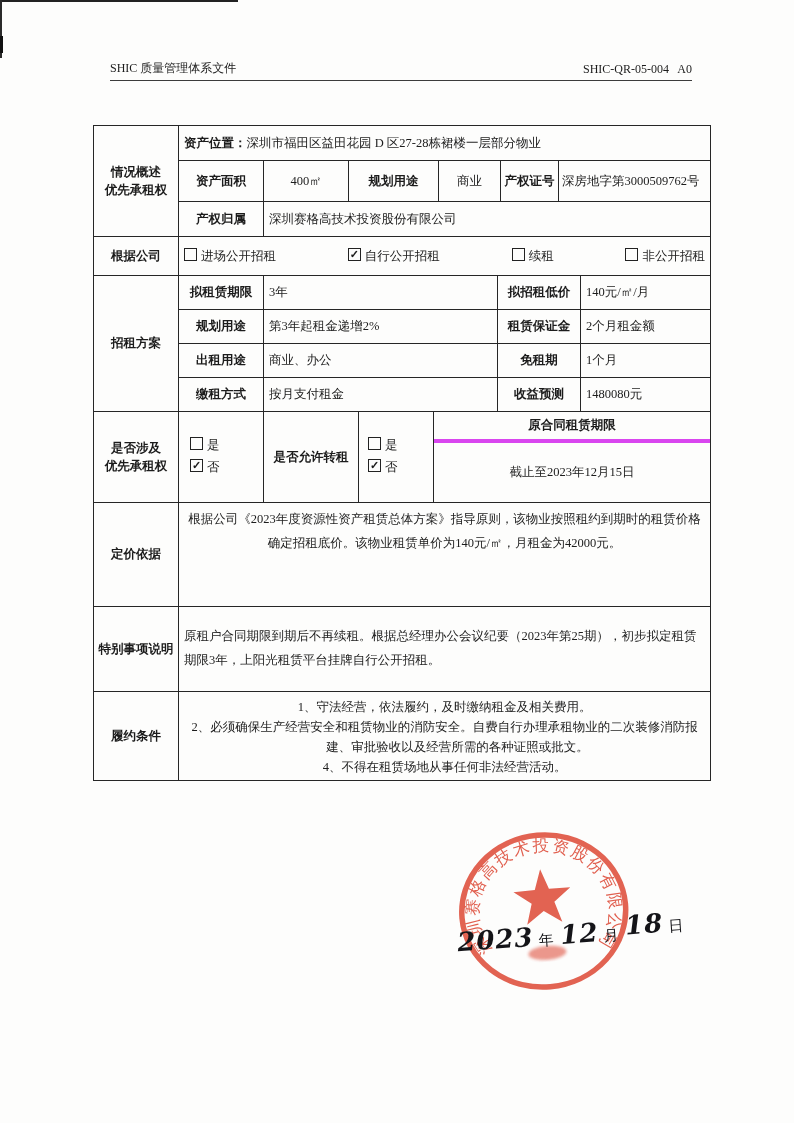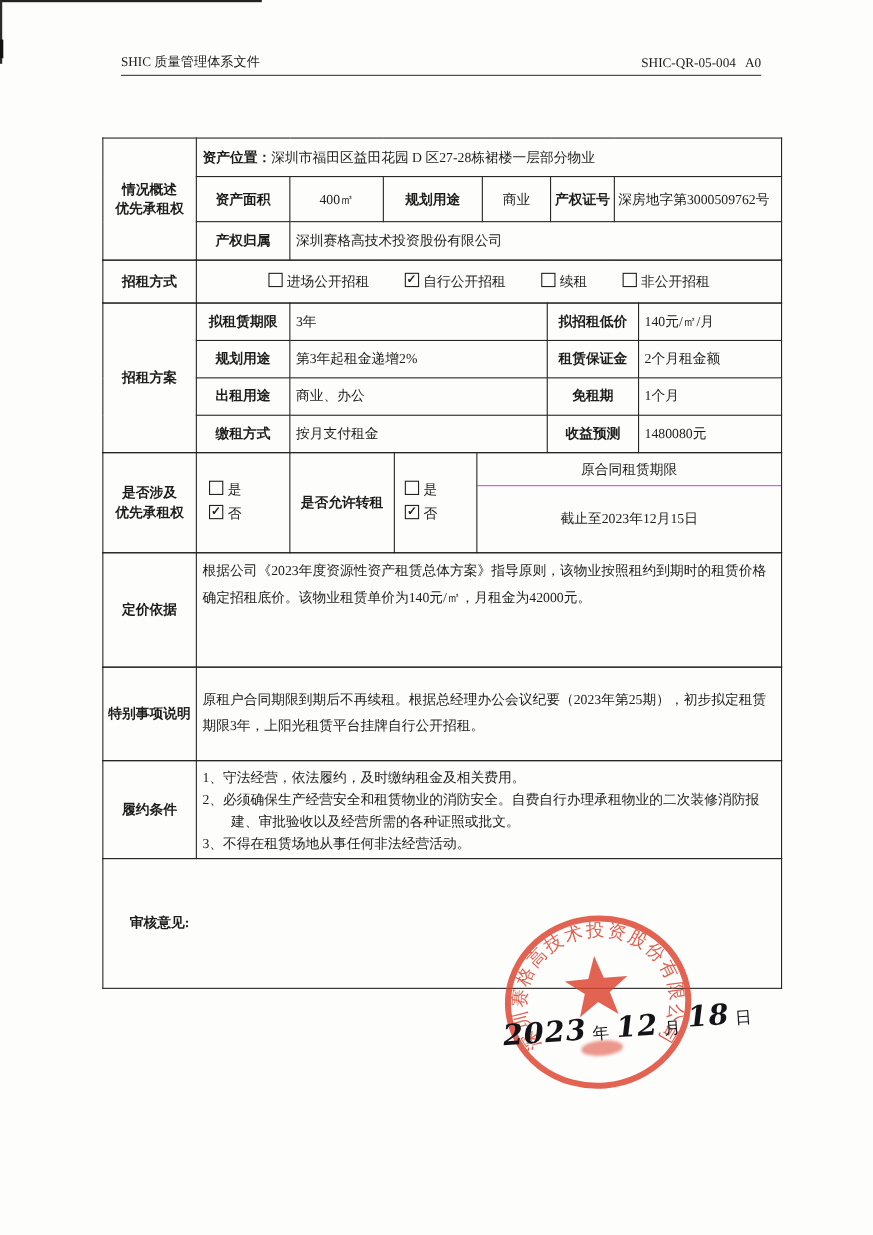--- a/index.html
+++ b/index.html
@@ -4,46 +4,46 @@
 <style>
   html,body{margin:0;padding:0;background:#e8e8e8;}
   .page{position:relative;width:794px;height:1123px;margin:0 auto;background:#fdfdfc;
         font-family:"Liberation Serif","DejaVu Serif",serif;color:#1c1c1c;overflow:hidden;}
 
   
   .artifact-top{position:absolute;top:0;left:0;width:238px;height:2px;background:#222;}
   .artifact-left{position:absolute;top:0;left:0;width:2px;height:58px;background:#2a2a2a;}
   .artifact-blob{position:absolute;top:36px;left:0;width:3px;height:17px;background:#111;}
 
-  .doc-header{position:absolute;top:48px;left:110px;width:582px;display:flex;
+  .doc-header{position:absolute;top:60px;left:110px;width:582px;display:flex;
               justify-content:space-between;align-items:flex-end;font-size:12px;
               padding-bottom:3px;border-bottom:1.5px solid #3c3c3c;white-space:pre;}
   .doc-title{position:absolute;top:72px;left:0;width:100%;text-align:center;
              font-size:22px;font-weight:bold;letter-spacing:.5px;}
 
   .tablewrap{position:absolute;top:125px;left:93px;width:617px;}
   table{border-collapse:collapse;table-layout:fixed;width:617px;margin-top:-1px;}
   .tablewrap table:first-child{margin-top:0;}
   td{border:1px solid #262626;font-size:12.5px;padding:2px 5px;vertical-align:middle;
      line-height:1.45;overflow:hidden;}
   .rowhead{font-weight:bold;text-align:center;padding:2px 1px;}
   .lbl{font-weight:bold;text-align:center;padding:2px 2px;}
   .valc{text-align:center;}
   .btxt{font-weight:bold;}
-  .topal{vertical-align:top;padding-top:5px;}
+  .topal{vertical-align:top;padding-top:5px;text-align:center;}
   .nopad{padding:0;}
 
   .cbx{display:inline-block;width:11px;height:11px;border:1.2px solid #222;
        font-size:11px;line-height:10px;text-align:center;vertical-align:-1px;
        margin-right:4px;font-weight:bold;overflow:hidden;}
-  .optrow{display:flex;justify-content:center;gap:32px;}
+  .optrow{display:flex;justify-content:space-between;gap:32px;}
   .cbstack div{line-height:1.75;}
 
-  .subtop{height:27px;line-height:27px;border-bottom:1px solid #d946ef;
-          font-weight:normal;text-align:center;}
+  .subtop{height:27px;line-height:27px;border-bottom:4px solid #d946ef;
+          font-weight:bold;text-align:center;}
   .subbot{height:59px;display:flex;align-items:center;justify-content:center;}
 
   .hang{padding-left:26px;text-indent:-26px;}
   .review-cell{height:117px;}
   .review-inner{display:flex;align-items:center;height:113px;padding-left:24px;}
 
   
   .stamp{position:absolute;left:452px;top:829px;width:184px;height:170px;
          transform:rotate(-5deg);opacity:.92;pointer-events:none;}
 
@@ -107,21 +107,21 @@
     </tbody>
       </table>
 
     <table>
       <colgroup>
           <col style="width:85px">
           <col style="width:532px">
         </colgroup>
       <tbody>
           <tr>
-        <td class="rowhead" style="height:34px">招租方式</td>
+        <td class="rowhead" style="height:34px">根据公司</td>
         <td>
           <div class="optrow">
             <span><span class="cbx"></span><span>进场公开招租</span></span>
             <span><span class="cbx">✓</span><span>自行公开招租</span></span>
             <span><span class="cbx"></span><span>续租</span></span>
             <span><span class="cbx"></span><span>非公开招租</span></span>
           </div>
         </td>
       </tr>
     </tbody>
@@ -230,40 +230,26 @@
       <colgroup>
           <col style="width:85px">
           <col style="width:532px">
         </colgroup>
       <tbody>
           <tr>
         <td class="rowhead" style="height:84px">履约条件</td>
         <td class="topal" style="line-height:1.6">
           <div class="hang">1、守法经营，依法履约，及时缴纳租金及相关费用。</div>
           <div class="hang">2、必须确保生产经营安全和租赁物业的消防安全。自费自行办理承租物业的二次装修消防报建、审批验收以及经营所需的各种证照或批文。</div>
-          <div class="hang">3、不得在租赁场地从事任何非法经营活动。</div>
-        </td>
-      </tr>
-    </tbody>
-      </table>
-
-    <table>
-      <colgroup>
-          <col style="width:617px">
-        </colgroup>
-      <tbody>
-          <tr>
-        <td class="review-cell nopad">
-          <div class="review-inner">
-            <span class="btxt">审核意见:</span>
-          </div>
-        </td>
-      </tr>
-    </tbody>
-      </table>
+          <div class="hang">4、不得在租赁场地从事任何非法经营活动。</div>
+        </td>
+      </tr>
+    </tbody>
+      </table>
+
 
   </div>
 
   <svg class="stamp" viewBox="0 0 184 170">
     <defs>
       <path id="arcpath" d="M 40 119 A 66 60 0 1 1 144 119" fill="none"></path>
       <filter id="blur1">
           <feGaussianBlur stdDeviation="1.6"></feGaussianBlur>
         </filter>
     </defs>

